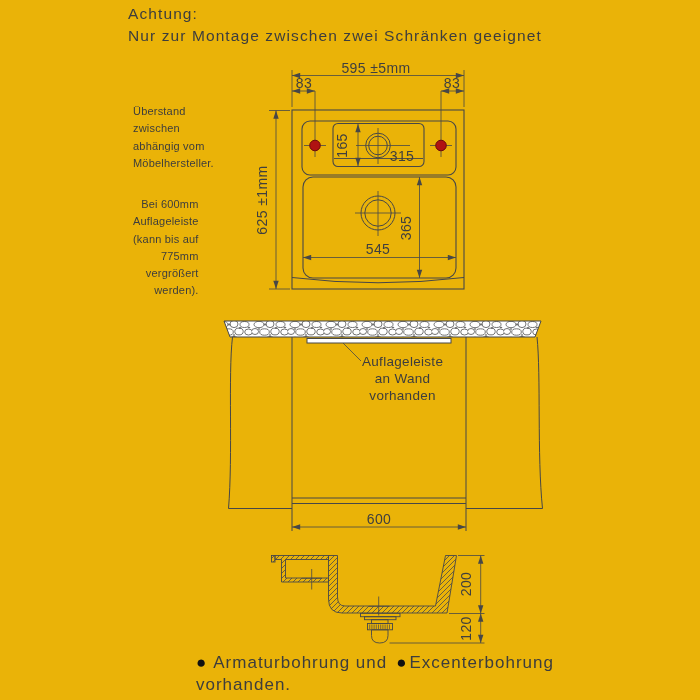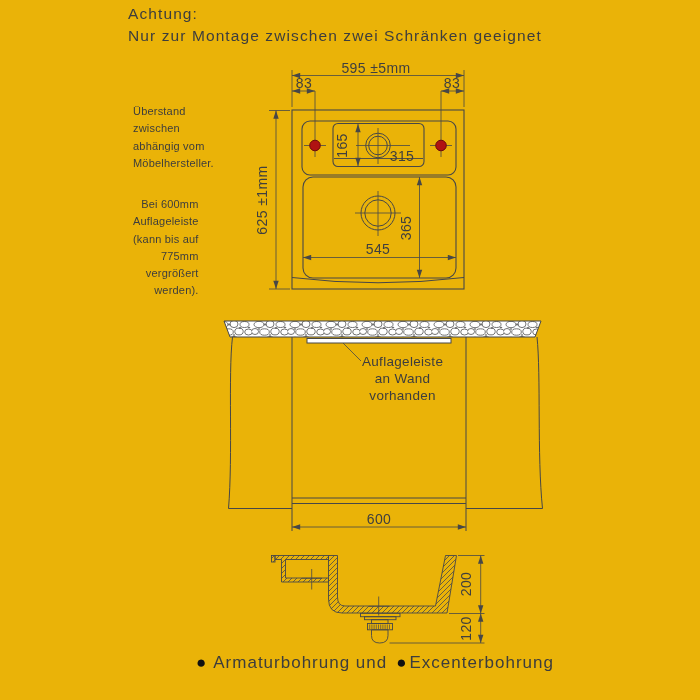--- a/index.html
+++ b/index.html
@@ -46,20 +46,21 @@
   <div class="abs batten" style="left:362px;top:354px;">
     <span>Auflageleiste</span>
     <span>an Wand</span>
     <span>vorhanden</span>
   </div>
 
   <div class="abs foot" style="left:196px;top:652px;">
     <div>
       <span class="bullet">●</span><span>Armaturbohrung und</span><span class="bullet2">●</span><span>Excenterbohrung</span>
     </div>
+    <div>vorhanden.</div>
   </div>
 
   <svg width="700" height="700" viewBox="0 0 700 700">
     <defs>
       <marker id="mE" markerWidth="10" markerHeight="8" refX="8.6" refY="3" orient="auto" markerUnits="userSpaceOnUse">
         <path d="M0.4,0.3 L8.6,3 L0.4,5.7 Z" fill="#474747"></path>
       </marker>
       <marker id="mS" markerWidth="10" markerHeight="8" refX="0.4" refY="3" orient="auto" markerUnits="userSpaceOnUse">
         <path d="M8.6,0.3 L0.4,3 L8.6,5.7 Z" fill="#474747"></path>
       </marker>

